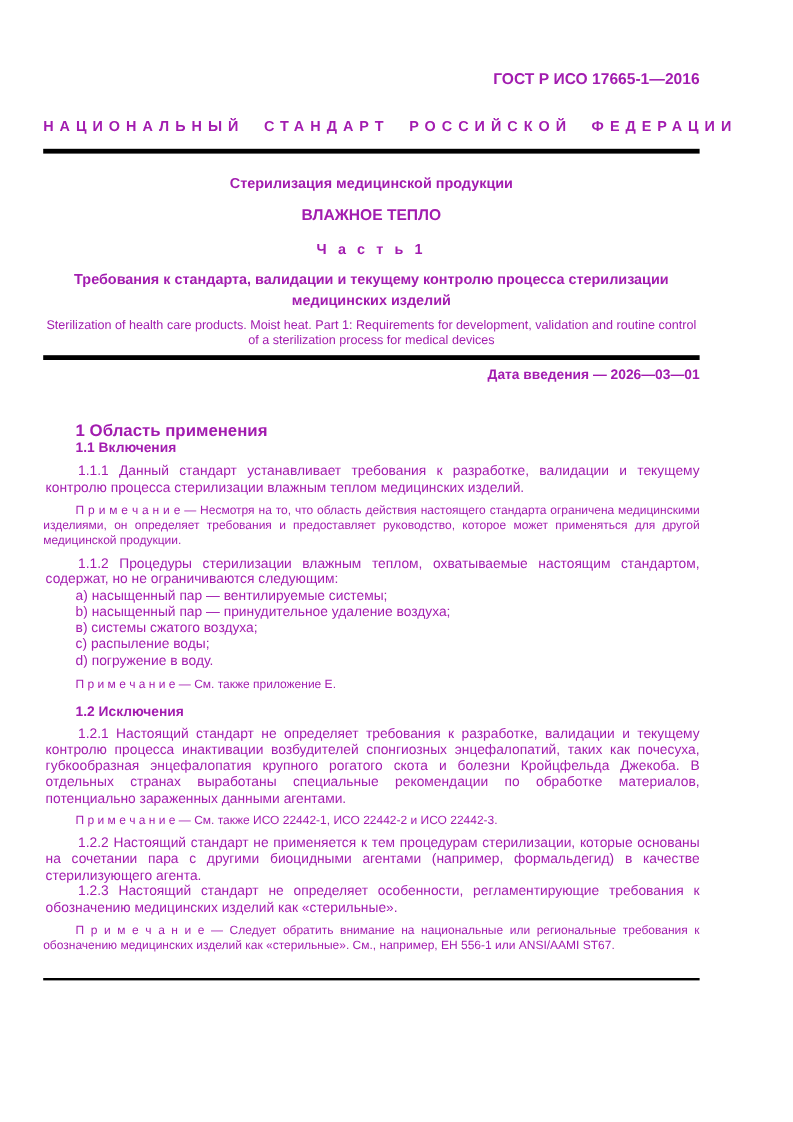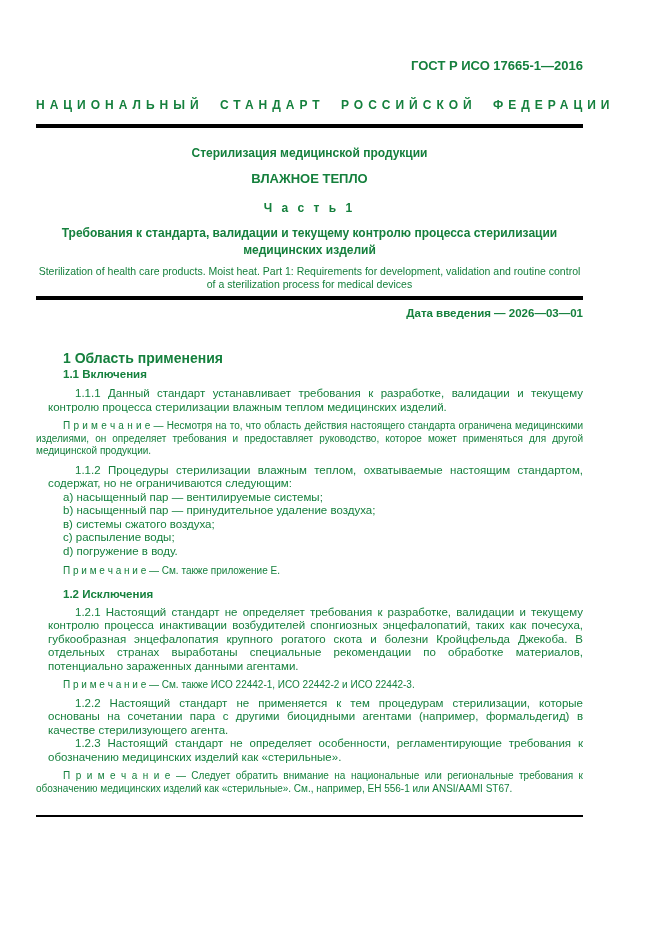--- a/index.html
+++ b/index.html
@@ -2,21 +2,21 @@
 <html><head>
 <meta charset="utf-8">
 <style>
   html, body { margin: 0; padding: 0; background: #ffffff; }
   .page {
     position: relative;
     width: 661px;
     height: 825px;
     box-sizing: border-box;
     background: #ffffff;
-    color: #15803d;
+    color: #a21caf;
     font-family: "Liberation Sans", sans-serif;
     padding: 58px 78px 0 36px;
     overflow: hidden;
   }
   .doc-number { text-align: right; font-weight: 700; font-size: 13px; line-height: 15px; }
   .nat-std {
     margin-top: 25px; text-align: center; font-weight: 700; font-size: 12px;
     letter-spacing: 5px; word-spacing: 8px; white-space: nowrap; line-height: 15px;
   }
   .rule { border: 0; margin: 0; border-top: 4px solid #000; }
@@ -24,21 +24,21 @@
   .rule-2 { margin-top: 5px; }
   .title-ru { margin-top: 18px; text-align: center; font-weight: 700; font-size: 12px; line-height: 14px; }
   .title-moist { margin-top: 11px; text-align: center; font-weight: 700; font-size: 13px; line-height: 15px; }
   .part-label { margin-top: 15px; text-align: center; font-weight: 700; font-size: 12px; letter-spacing: 3px; line-height: 14px; }
   .subtitle-ru { margin-top: 10px; text-align: center; font-weight: 700; font-size: 12px; line-height: 17px; max-width: 520px; margin-left: auto; margin-right: auto; }
   .title-en { margin-top: 6px; text-align: center; font-size: 10.5px; line-height: 13px; }
   .eff-date { margin-top: 6px; text-align: right; font-weight: 700; font-size: 11.5px; line-height: 15px; }
   .h1 { margin-top: 28px; padding-left: 27px; font-weight: 700; font-size: 14px; line-height: 18px; }
   .h2 { padding-left: 27px; font-weight: 700; font-size: 11.5px; line-height: 14px; }
   .h2-excl { margin-top: 9px; }
-  .para { margin: 6px 0 0 12px; font-size: 11.5px; line-height: 13.5px; text-align: justify; text-indent: 27px; }
+  .para { margin: 6px 0 0 2px; font-size: 11.5px; line-height: 13.5px; text-align: justify; text-indent: 27px; }
   .para-tight { margin-top: 0; }
   .para-5 { margin-top: 5px; }
   .note { margin: 6px 0 0 0; font-size: 10px; line-height: 12.5px; text-align: justify; text-indent: 27px; }
   .note-gap { margin-top: 7px; }
   .list-item { font-size: 11.5px; line-height: 13.5px; text-indent: 27px; }
   .footer-rule { position: absolute; left: 36px; right: 78px; top: 815px; border: 0; border-top: 2px solid #000; margin: 0; }
   .official { position: absolute; left: 37px; top: 823px; font-weight: 700; font-size: 11px; margin-top: 42px; }
   .page-num { position: absolute; right: 78px; top: 839px; font-size: 11.5px; }
 </style>
 </head>

